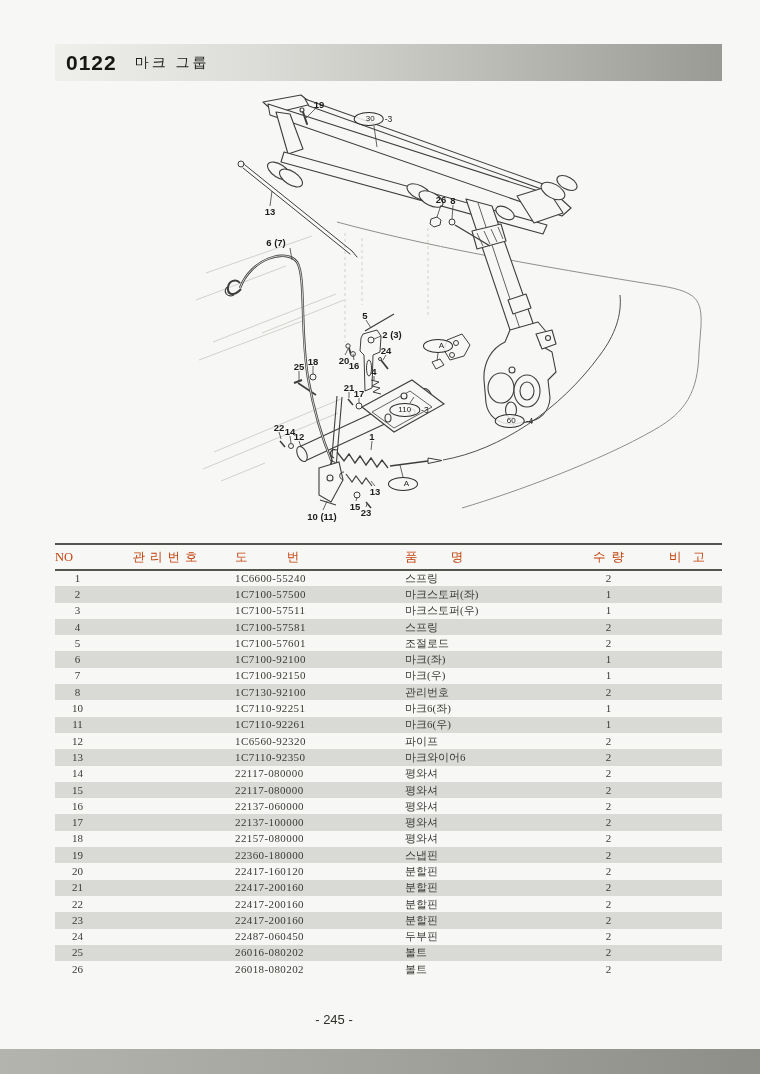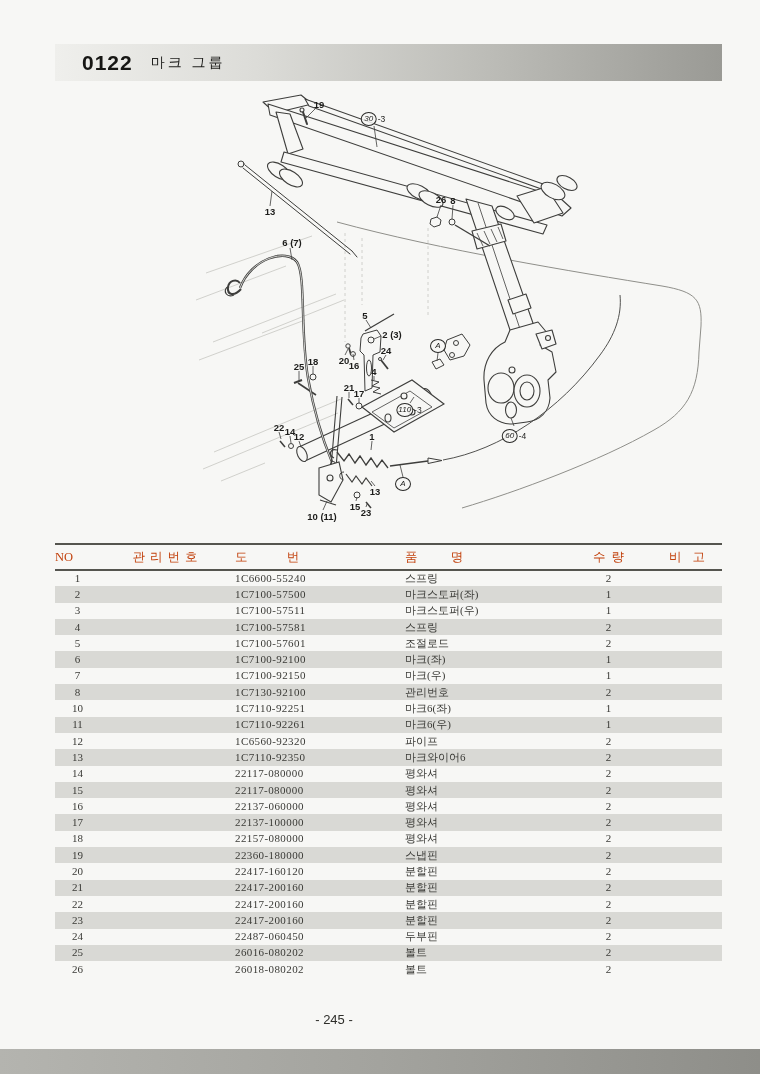--- a/index.html
+++ b/index.html
@@ -4,32 +4,32 @@
 <style>
   html,body { margin:0; padding:0; background:#e9e9e5; }
   .page { position:relative; width:760px; height:1074px; background:#f7f7f5;
           font-family:"Liberation Serif","DejaVu Serif",serif; overflow:hidden; }
 
   
   .header-bar { position:absolute; left:55px; top:44px; width:667px; height:37px;
     background:linear-gradient(90deg,#efefec 0%,#dcdcd8 30%,#bcbcb7 65%,#9a9a95 100%);
     display:flex; align-items:center; }
   .header-code { font-family:"Liberation Sans",sans-serif; font-weight:bold;
-    font-size:21px; letter-spacing:1px; color:#161614; margin-left:27px; }
+    font-size:21px; letter-spacing:1px; color:#161614; margin-left:11px; }
   .header-title { font-family:"Liberation Sans",sans-serif; font-size:14px;
     color:#20201e; margin-left:18px; letter-spacing:3px; }
 
   
   .diagram { position:absolute; left:0; top:84px; width:760px; height:456px; }
   .diagram svg { position:absolute; left:0; top:0; }
   .callout { position:absolute; transform:translate(-50%,-50%); display:flex; align-items:center;
     font-family:"Liberation Sans",sans-serif; font-size:9.5px; font-weight:bold; color:#1d1d1b; white-space:pre; }
   .c-circle { display:inline-block; border:1px solid #2a2a28; border-radius:50%;
     min-width:12px; height:12px; line-height:12px; font-size:8px; font-weight:normal;
-    text-align:center; padding:0 1px; background:rgba(247,247,245,.85);font-style:italic; }
+    text-align:right; padding:0 8px; background:rgba(247,247,245,.85); }
   .c-suffix { font-size:8.5px; font-weight:normal; margin-left:1px; }
 
   
   .parts-table { position:absolute; left:55px; top:543px; width:667px;
     border-collapse:collapse; table-layout:fixed; color:#2a2a28; }
   .parts-table thead tr { height:26px; border-top:2px solid #55554f; border-bottom:2px solid #55554f; }
   .parts-table th { font-weight:normal; font-size:12.5px; padding:0; color:#c2410c; }
   .parts-table tbody tr { height:16.3px; }
   .parts-table tbody tr:nth-child(even) { background:#d9d9d5; }
   .parts-table td { font-size:11px; line-height:1; padding:0; color:#3a3a36; }
@@ -229,39 +229,39 @@
         <path d="M366,507 L367,504"></path>
           <path d="M323,510 L327,501"></path>
       </g>
     </svg>
     <div id="callout-layer">
         <div class="callout" style="left: 319px; top: 20px;"><span class="c-plain">19</span></div>
         <div class="callout" style="left: 373px; top: 35px;"><span class="c-circle">30</span><span class="c-suffix">-3</span></div>
         <div class="callout" style="left: 270px; top: 127px;"><span class="c-plain">13</span></div>
         <div class="callout" style="left: 441px; top: 115px;"><span class="c-plain">26</span></div>
         <div class="callout" style="left: 453px; top: 116px;"><span class="c-plain">8</span></div>
-        <div class="callout" style="left: 292px; top: 158px;"><span class="c-plain">6 (7)</span></div>
+        <div class="callout" style="left: 276px; top: 158px;"><span class="c-plain">6 (7)</span></div>
         <div class="callout" style="left: 365px; top: 231px;"><span class="c-plain">5</span></div>
         <div class="callout" style="left: 392px; top: 250px;"><span class="c-plain">2 (3)</span></div>
         <div class="callout" style="left: 386px; top: 266px;"><span class="c-plain">24</span></div>
         <div class="callout" style="left: 344px; top: 276px;"><span class="c-plain">20</span></div>
         <div class="callout" style="left: 354px; top: 281px;"><span class="c-plain">16</span></div>
         <div class="callout" style="left: 374px; top: 287px;"><span class="c-plain">4</span></div>
         <div class="callout" style="left: 299px; top: 282px;"><span class="c-plain">25</span></div>
         <div class="callout" style="left: 313px; top: 277px;"><span class="c-plain">18</span></div>
         <div class="callout" style="left: 349px; top: 303px;"><span class="c-plain">21</span></div>
         <div class="callout" style="left: 359px; top: 309px;"><span class="c-plain">17</span></div>
         <div class="callout" style="left: 438px; top: 262px;"><span class="c-circle">A</span></div>
         <div class="callout" style="left: 409px; top: 326px;"><span class="c-circle">110</span><span class="c-suffix">-3</span></div>
         <div class="callout" style="left: 279px; top: 343px;"><span class="c-plain">22</span></div>
         <div class="callout" style="left: 290px; top: 347px;"><span class="c-plain">14</span></div>
         <div class="callout" style="left: 299px; top: 352px;"><span class="c-plain">12</span></div>
         <div class="callout" style="left: 372px; top: 352px;"><span class="c-plain">1</span></div>
         <div class="callout" style="left: 403px; top: 400px;"><span class="c-circle">A</span></div>
-        <div class="callout" style="left: 514px; top: 352px;"><span class="c-circle">60</span><span class="c-suffix">-4</span></div>
+        <div class="callout" style="left: 514px; top: 337px;"><span class="c-circle">60</span><span class="c-suffix">-4</span></div>
         <div class="callout" style="left: 375px; top: 407px;"><span class="c-plain">13</span></div>
         <div class="callout" style="left: 355px; top: 422px;"><span class="c-plain">15</span></div>
         <div class="callout" style="left: 366px; top: 428px;"><span class="c-plain">23</span></div>
         <div class="callout" style="left: 322px; top: 432px;"><span class="c-plain">10 (11)</span></div>
       </div>
   </div>
 
   <table class="parts-table">
     <colgroup>
       <col style="width:45px">

